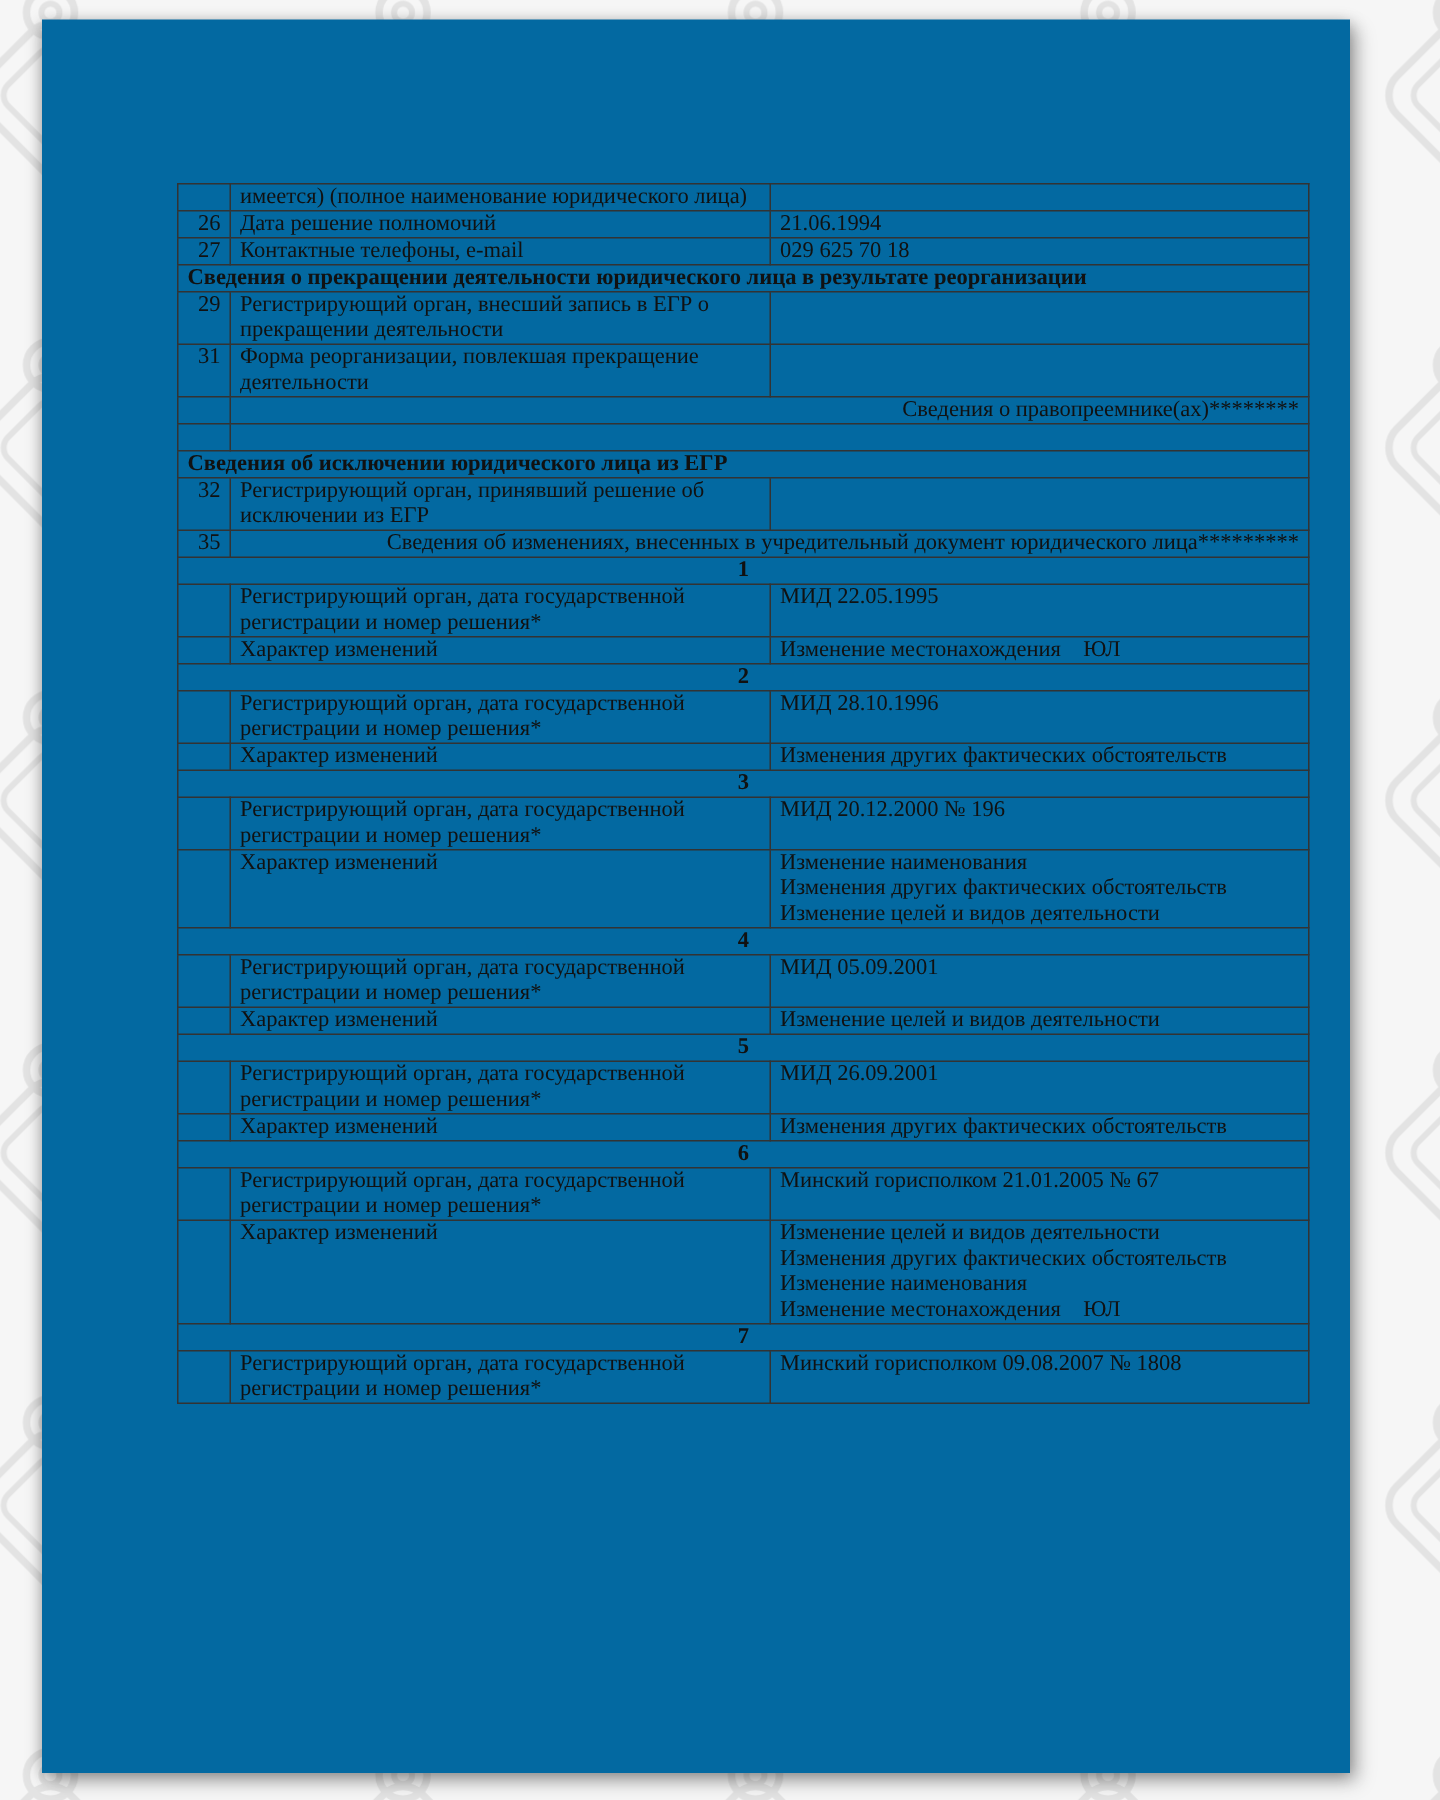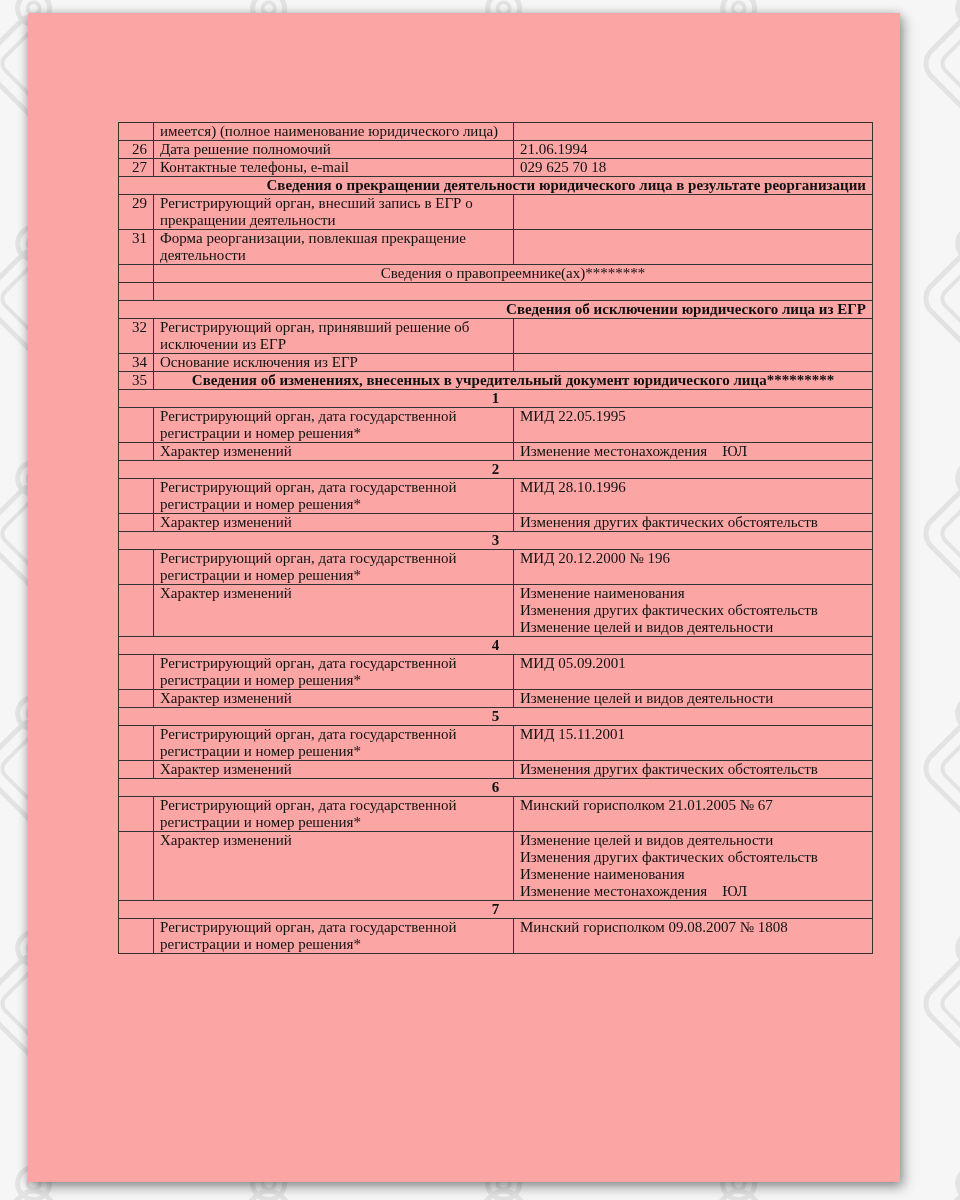--- a/index.html
+++ b/index.html
@@ -20,21 +20,21 @@
     top: 0;
     width: 960px;
     height: 1200px;
   }
   .sheet {
     position: absolute;
     left: 28px;
     top: 13px;
     width: 872px;
     height: 1169px;
-    background: #fca5a5;
+    background: #0369a1;
     box-shadow: 0 2px 10px rgba(0,0,0,0.35), 5px 6px 12px rgba(0,0,0,0.22);
   }
   .doc-table {
     position: absolute;
     left: 90px;
     top: 109px;
     width: 754px;
     border-collapse: collapse;
     table-layout: fixed;
     font-size: 15px;
@@ -49,32 +49,32 @@
     white-space: pre-wrap;
     overflow: hidden;
   }
   .c-num {
     text-align: right;
     padding: 0 1px;
   }
   .c-label { }
   .c-value { }
   .c-section {
-    text-align: right;
+    text-align: left;
     font-weight: bold;
   }
   .c-fullnum {
     text-align: center;
     font-weight: bold;
   }
   .c-merged {
-    text-align: center;
+    text-align: right;
   }
   .c-merged.bold {
-    font-weight: bold;
+    font-weight: normal;
   }
 </style>
 </head>
 <body>
 
 <svg class="bg-pattern" width="960" height="1200" xmlns="http://www.w3.org/2000/svg">
   <defs>
     <pattern id="wm" width="235" height="235" patternUnits="userSpaceOnUse" patternTransform="translate(-55,-35)">
       <g fill="none" stroke="#e3e3e3">
         <g transform="rotate(45 100 100)">
@@ -145,25 +145,20 @@
         <tr>
           <td class="c-section" colspan="3">Сведения об исключении юридического лица из ЕГР</td>
         </tr>
         <tr>
           <td class="c-num">32</td>
           <td class="c-label">Регистрирующий орган, принявший решение об
 исключении из ЕГР</td>
           <td class="c-value"></td>
         </tr>
         <tr>
-          <td class="c-num">34</td>
-          <td class="c-label">Основание исключения из ЕГР</td>
-          <td class="c-value"></td>
-        </tr>
-        <tr>
           <td class="c-num">35</td>
           <td class="c-merged bold" colspan="2">Сведения об изменениях, внесенных в учредительный документ юридического лица*********</td>
         </tr>
         <tr>
           <td class="c-fullnum" colspan="3">1</td>
         </tr>
         <tr>
           <td class="c-num"></td>
           <td class="c-label">Регистрирующий орган, дата государственной
 регистрации и номер решения*</td>
@@ -218,21 +213,21 @@
           <td class="c-label">Характер изменений</td>
           <td class="c-value">Изменение целей и видов деятельности</td>
         </tr>
         <tr>
           <td class="c-fullnum" colspan="3">5</td>
         </tr>
         <tr>
           <td class="c-num"></td>
           <td class="c-label">Регистрирующий орган, дата государственной
 регистрации и номер решения*</td>
-          <td class="c-value">МИД 15.11.2001</td>
+          <td class="c-value">МИД 26.09.2001</td>
         </tr>
         <tr>
           <td class="c-num"></td>
           <td class="c-label">Характер изменений</td>
           <td class="c-value">Изменения других фактических обстоятельств</td>
         </tr>
         <tr>
           <td class="c-fullnum" colspan="3">6</td>
         </tr>
         <tr>

